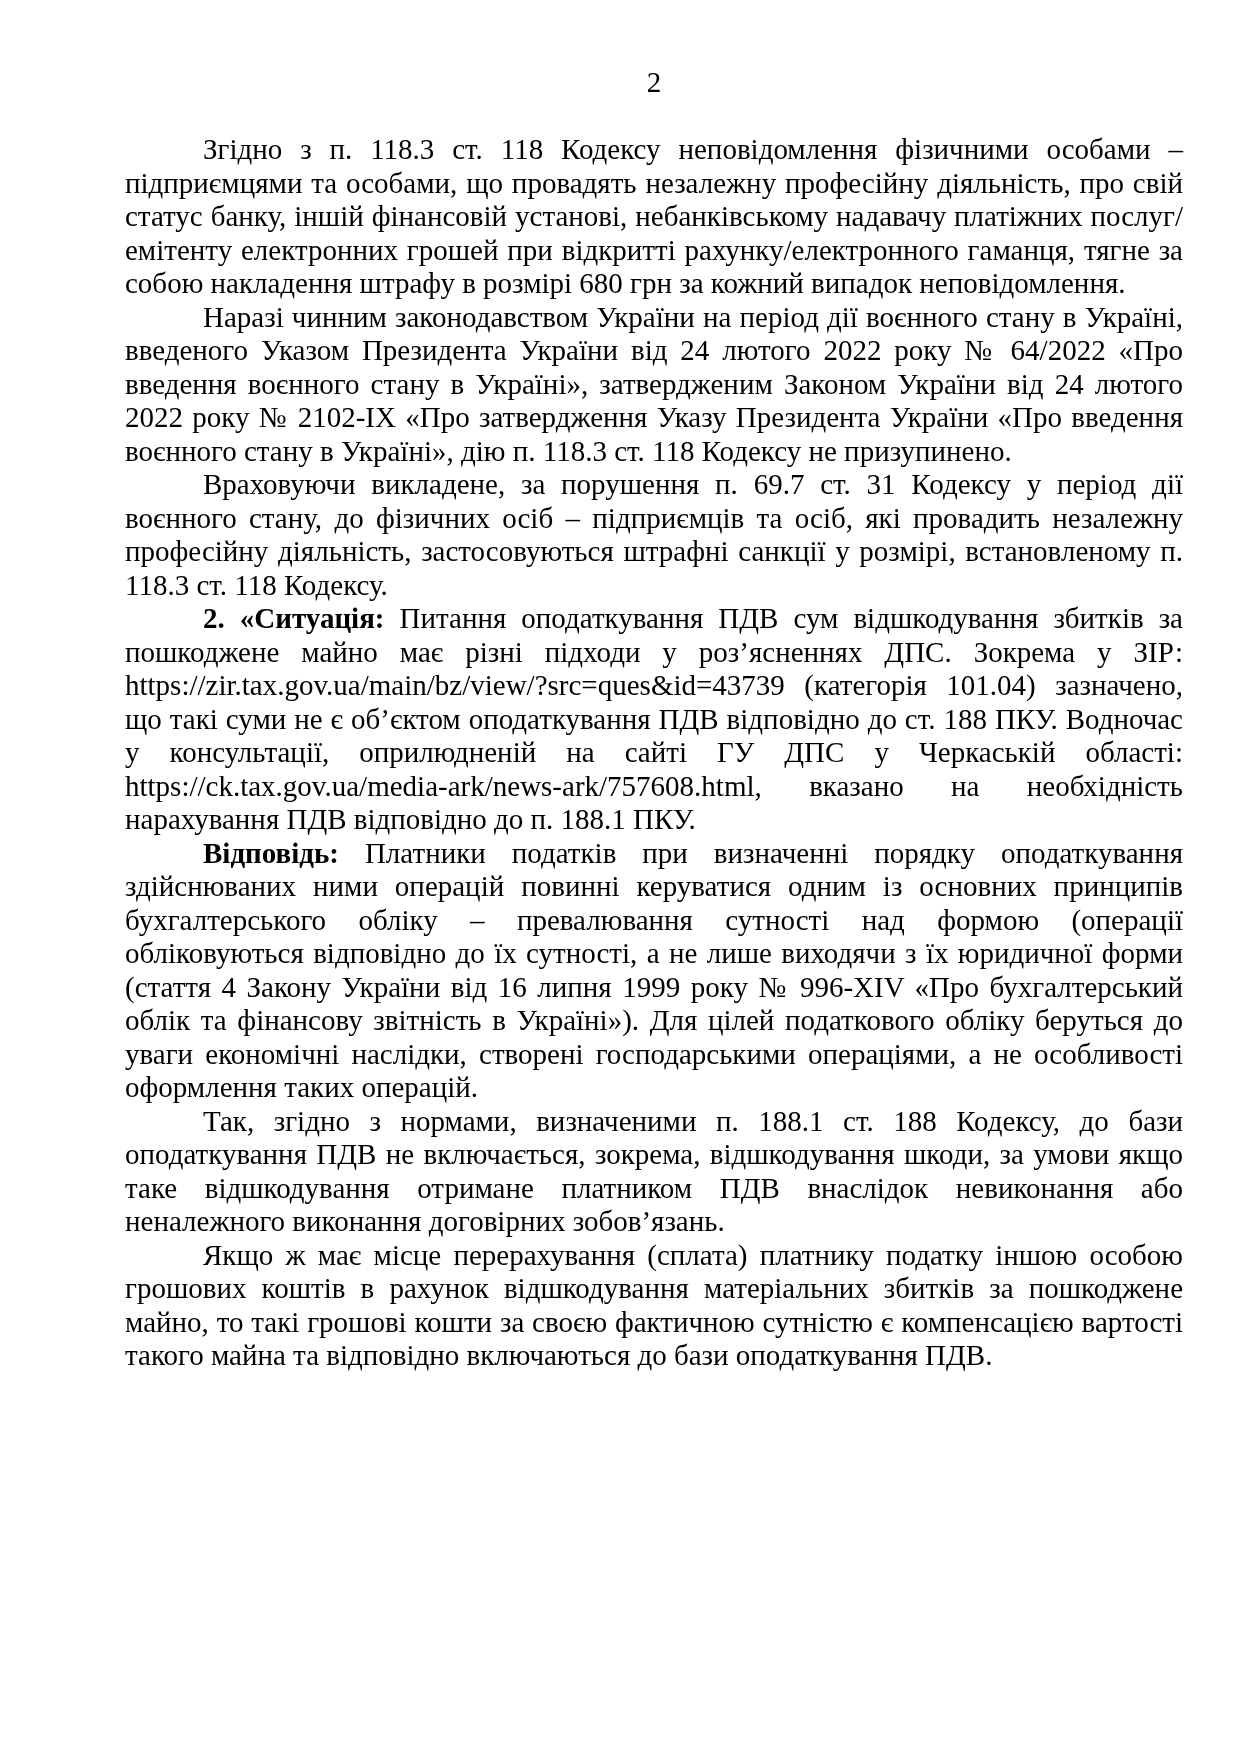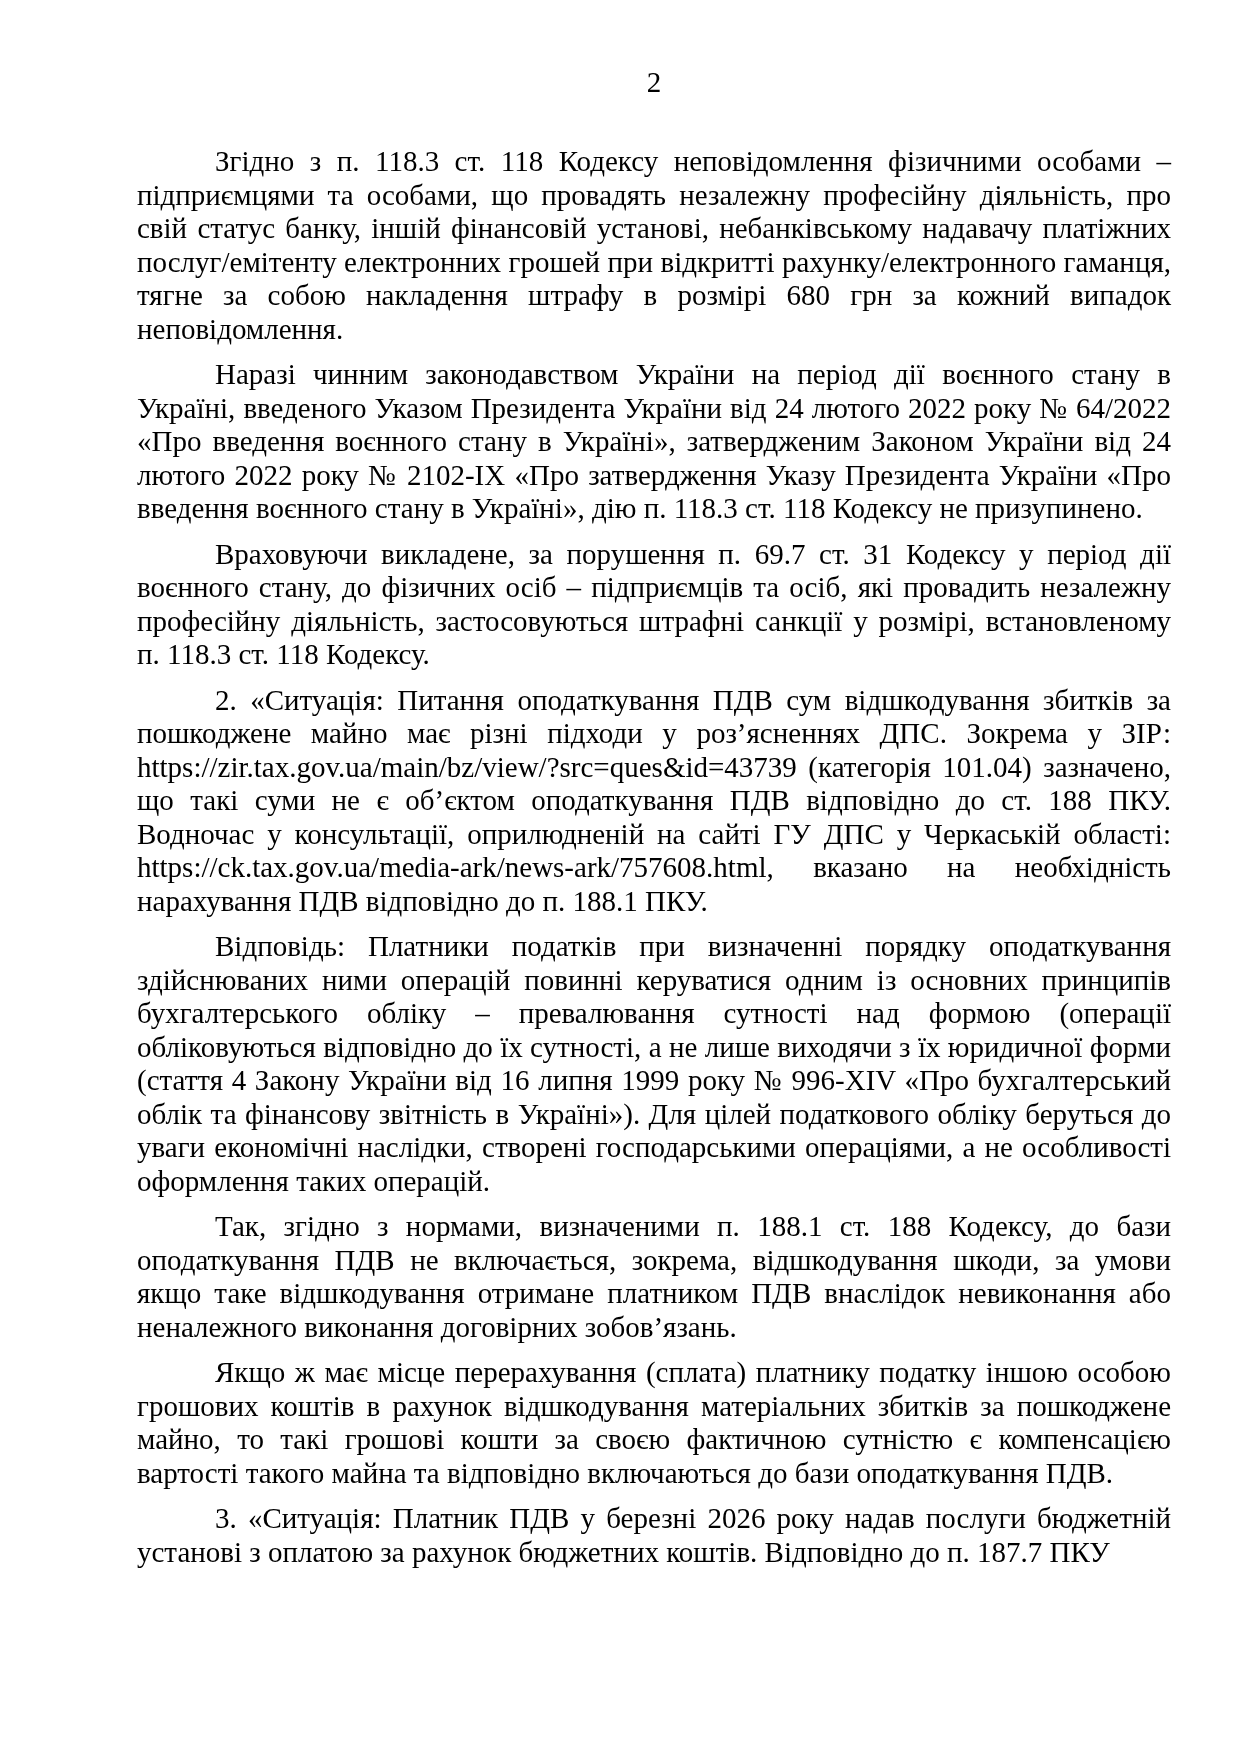--- a/index.html
+++ b/index.html
@@ -25,37 +25,36 @@
     width: 1058px;
     text-align: center;
   }
   .body-text {
     position: absolute;
     top: 133px;
     left: 125px;
     width: 1058px;
   }
   .body-text p {
-    margin: 12px;
+    margin: 0;
     padding: 0;
     text-indent: 78px;
     text-align: justify;
   }
   .lead {
-    font-weight: normal;
+    font-weight: bold;
   }
 </style>
 </head>
 <body>
 
 <div class="page">
   <div class="page-number">2</div>
   <div class="body-text">
     <p><b class="lead"></b><span>Згідно з п. 118.3 ст. 118 Кодексу неповідомлення фізичними особами – підприємцями та особами, що провадять незалежну професійну діяльність, про свій статус банку, іншій фінансовій установі, небанківському надавачу платіжних послуг/емітенту електронних грошей при відкритті рахунку/електронного гаманця, тягне за собою накладення штрафу в розмірі 680 грн за кожний випадок неповідомлення.</span></p>
     <p><b class="lead"></b><span>Наразі чинним законодавством України на період дії воєнного стану в Україні, введеного Указом Президента України від 24 лютого 2022 року № 64/2022 «Про введення воєнного стану в Україні», затвердженим Законом України від 24 лютого 2022 року № 2102-IX «Про затвердження Указу Президента України «Про введення воєнного стану в Україні», дію п. 118.3 ст. 118 Кодексу не призупинено.</span></p>
     <p><b class="lead"></b><span>Враховуючи викладене, за порушення п. 69.7 ст. 31 Кодексу у період дії воєнного стану, до фізичних осіб – підприємців та осіб, які провадить незалежну професійну діяльність, застосовуються штрафні санкції у розмірі, встановленому п. 118.3 ст. 118 Кодексу.</span></p>
     <p><b class="lead">2. «Ситуація:</b><span> Питання оподаткування ПДВ сум відшкодування збитків за пошкоджене майно має різні підходи у роз’ясненнях ДПС. Зокрема у ЗІР: https://zir.tax.gov.ua/main/bz/view/?src=ques&amp;id=43739 (категорія 101.04) зазначено, що такі суми не є об’єктом оподаткування ПДВ відповідно до ст. 188 ПКУ. Водночас у консультації, оприлюдненій на сайті ГУ ДПС у Черкаській області: https://ck.tax.gov.ua/media-ark/news-ark/757608.html, вказано на необхідність нарахування ПДВ відповідно до п. 188.1 ПКУ.</span></p>
     <p><b class="lead">Відповідь:</b><span> Платники податків при визначенні порядку оподаткування здійснюваних ними операцій повинні керуватися одним із основних принципів бухгалтерського обліку – превалювання сутності над формою (операції обліковуються відповідно до їх сутності, а не лише виходячи з їх юридичної форми (стаття 4 Закону України від 16 липня 1999 року № 996-XIV «Про бухгалтерський облік та фінансову звітність в Україні»). Для цілей податкового обліку беруться до уваги економічні наслідки, створені господарськими операціями, а не особливості оформлення таких операцій.</span></p>
     <p><b class="lead"></b><span>Так, згідно з нормами, визначеними п. 188.1 ст. 188 Кодексу, до бази оподаткування ПДВ не включається, зокрема, відшкодування шкоди, за умови якщо таке відшкодування отримане платником ПДВ внаслідок невиконання або неналежного виконання договірних зобов’язань.</span></p>
     <p><b class="lead"></b><span>Якщо ж має місце перерахування (сплата) платнику податку іншою особою грошових коштів в рахунок відшкодування матеріальних збитків за пошкоджене майно, то такі грошові кошти за своєю фактичною сутністю є компенсацією вартості такого майна та відповідно включаються до бази оподаткування ПДВ.</span></p>
-    <p><b class="lead">3. «Ситуація:</b><span> Платник ПДВ у березні 2026 року надав послуги бюджетній установі з оплатою за рахунок бюджетних коштів. Відповідно до п. 187.7 ПКУ</span></p>
   </div>
 </div>
 
 </body></html>

